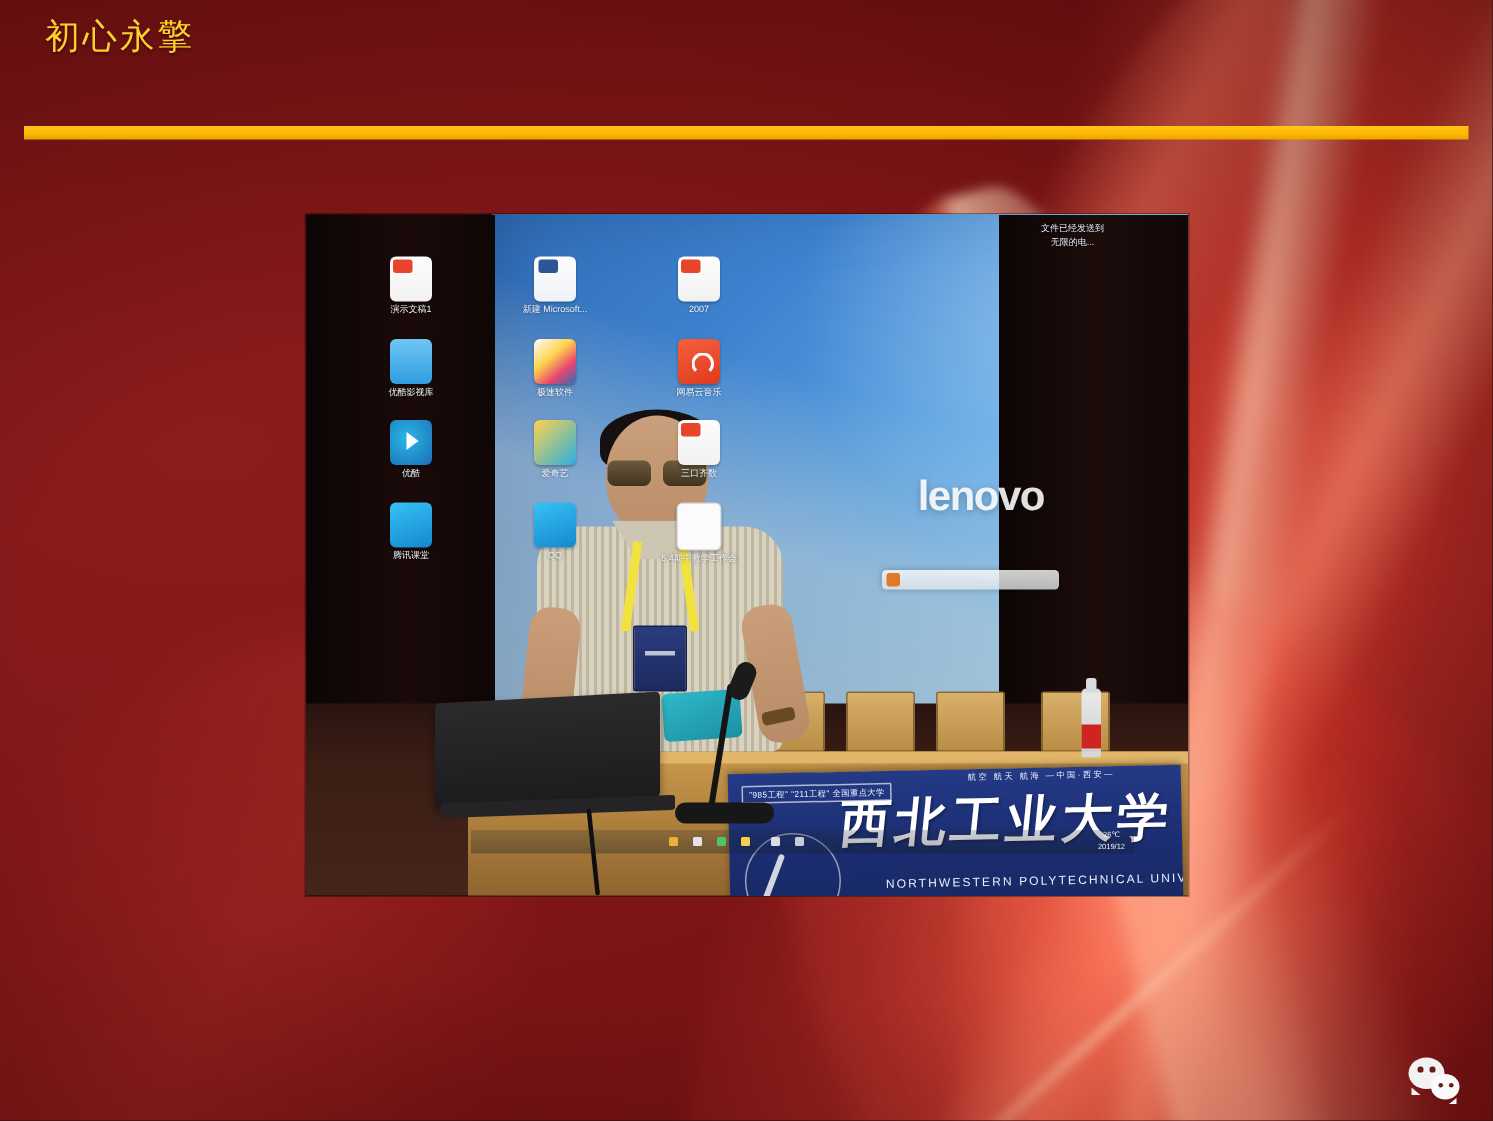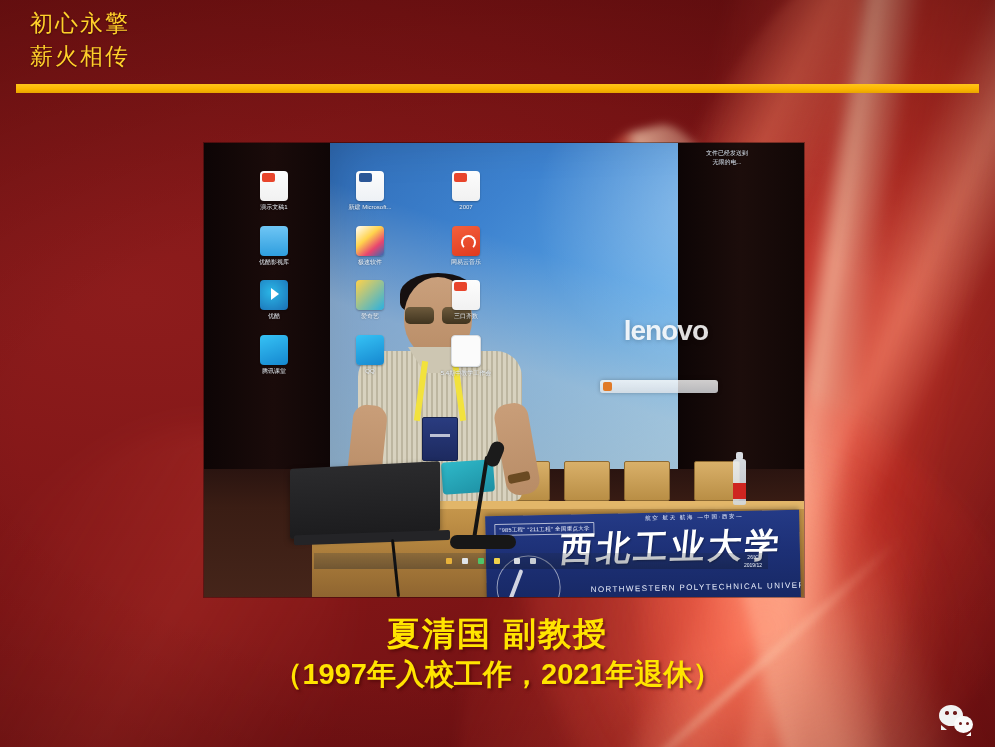--- a/index.html
+++ b/index.html
@@ -88,21 +88,21 @@
     transform:rotate(-42deg);
     filter:blur(3px);
   }
   
   .corner-motto{
     position:absolute;left:30px;top:8px;
     color:#ffd02a;
     font-size:23px;
     line-height:1.42;
     letter-spacing:2px;
-    font-family:Liberation Serif, serif;
+    font-family:Liberation Sans, sans-serif;
     text-shadow:0 1px 2px rgba(0,0,0,.45);
   }
   .slide-title{
     position:absolute;left:0;right:0;top:10px;
     text-align:center;
     color:#ffe400;
     font-size:46px;
     font-weight:bold;
     letter-spacing:6px;
     text-shadow:2px 2px 3px rgba(80,0,0,.55);
@@ -112,21 +112,20 @@
     width:963px;height:9px;
     background:linear-gradient(180deg,#ffc41a 0%,#fdb800 55%,#e8a400 100%);
   }
   
   .photo{
     position:absolute;left:204px;top:143px;
     width:588px;height:454px;
     overflow:hidden;
     background:#120608;
     box-shadow:0 0 0 1px rgba(0,0,0,.35);
-    padding-left:12px;
   }
   .stage-dark{
     position:absolute;inset:0;
     background:linear-gradient(90deg,#130708 0%,#170a09 18%,#1b0c0a 22%,#140808 100%);
   }
   
   .screen{
     position:absolute;left:124px;top:-6px;
     width:478px;height:368px;
     background:linear-gradient(135deg,#2f6bb5 0%,#3d82cf 28%,#59a4e4 55%,#7fc0ee 75%,#a9d7f4 100%);
@@ -394,21 +393,20 @@
   <div class="ribbon rb2"></div>
   <div class="ribbon rb3"></div>
   <div class="ribbon rb4"></div>
   <div class="ribbon rb5"></div>
   <div class="ribbon rb7"></div>
   <div class="glow-streak"></div>
   <div class="bg-vignette"></div>
 
   <div class="corner-motto">
     <div>初心永擎</div>
-    <div>薪火相传</div>
   </div>
   <div class="gold-rule"></div>
 
   <div class="photo">
     <div class="stage-dark"></div>
 
     <div class="screen"></div>
 
     <div class="scr-topnote">
       <div>文件已经发送到</div>
@@ -518,22 +516,20 @@
     </div>
 
     <div class="teal-bag"></div>
     <div class="laptop"></div>
     <div class="mic-stand"></div>
     <div class="mic-head"></div>
     <div class="mic-base"></div>
     <div class="cable"></div>
   </div>
 
-  <div class="cap-name">夏清国  副教授</div>
-  <div class="cap-sub">（1997年入校工作，2021年退休）</div>
 
   <div class="watermark">
     <span class="wechat">
       <span class="bub-big"></span>
       <span class="bub-sm"></span>
       <span class="e e1"></span>
       <span class="e e2"></span>
       <span class="e e3"></span>
       <span class="e e4"></span>
     </span>

